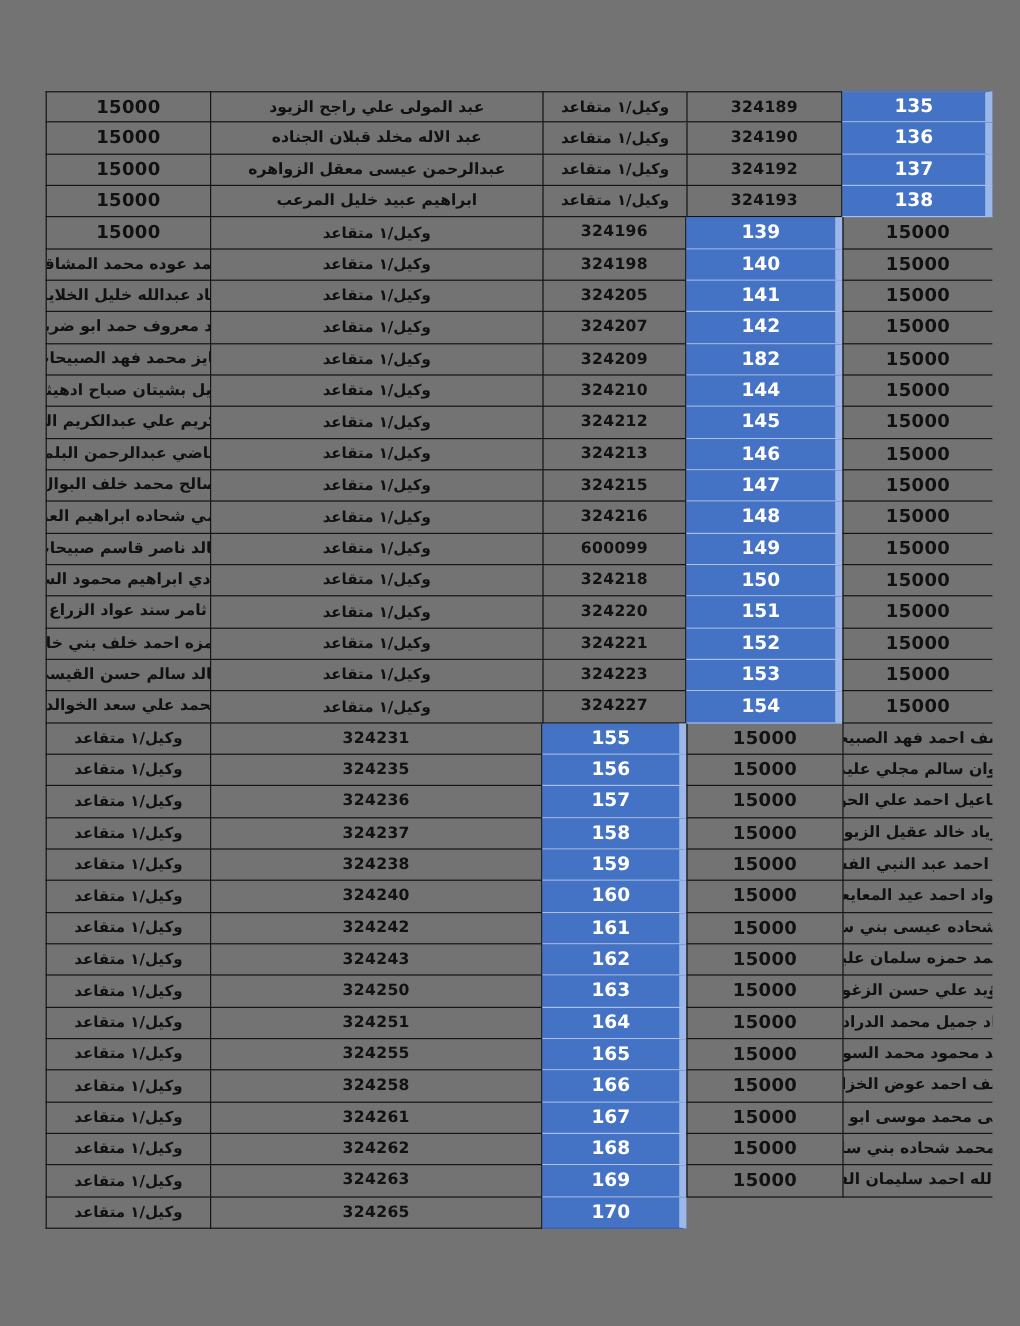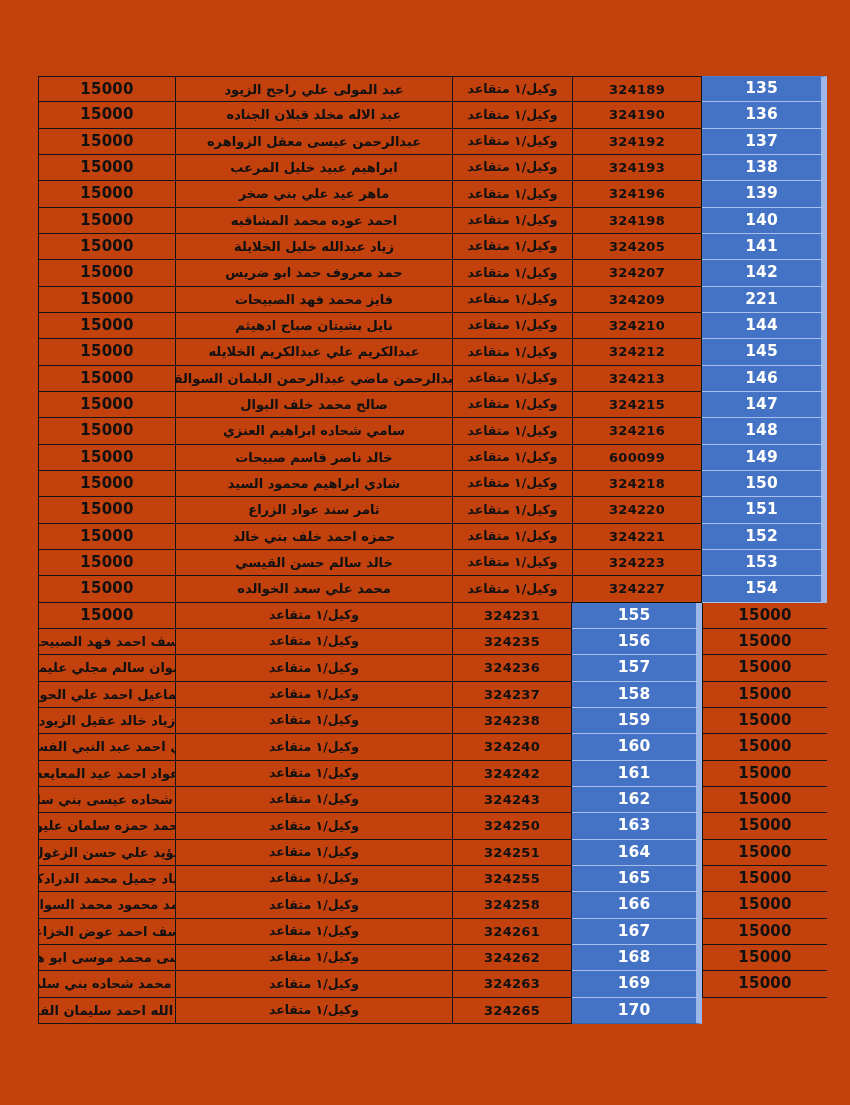--- a/index.html
+++ b/index.html
@@ -1,20 +1,20 @@
 <!DOCTYPE html>
 <html lang="ar"><head>
 <meta charset="utf-8">
 <style>
   * { margin:0; padding:0; box-sizing:border-box; }
   html,body { background:#e9e9e9; }
   .page {
     position:relative;
     width:850px; height:1105px;
-    background:#c2410c;
+    background:#737373;
     overflow:hidden;
     font-family:"DejaVu Sans", sans-serif;
     padding-left:47px;
   }
   .table-body {
     position:absolute;
     left:38px; top:76px;
     width:789px; height:948px;
     display:grid;
     grid-template-columns:137px 277px 120px 130px 125px;
@@ -67,21 +67,20 @@
       <div class="cell name">عبدالرحمن عيسى معقل الزواهره</div>
       <div class="cell rank">وكيل/١ متقاعد</div>
       <div class="cell id">324192</div>
       <div class="cell index">137</div>
       <div class="cell amount">15000</div>
       <div class="cell name">ابراهيم عبيد خليل المرعب</div>
       <div class="cell rank">وكيل/١ متقاعد</div>
       <div class="cell id">324193</div>
       <div class="cell index">138</div>
       <div class="cell amount">15000</div>
-      <div class="cell name">ماهر عيد علي بني صخر</div>
       <div class="cell rank">وكيل/١ متقاعد</div>
       <div class="cell id">324196</div>
       <div class="cell index">139</div>
       <div class="cell amount">15000</div>
       <div class="cell name">احمد عوده محمد المشاقبه</div>
       <div class="cell rank">وكيل/١ متقاعد</div>
       <div class="cell id">324198</div>
       <div class="cell index">140</div>
       <div class="cell amount">15000</div>
       <div class="cell name">زياد عبدالله خليل الخلايلة</div>
@@ -90,21 +89,21 @@
       <div class="cell index">141</div>
       <div class="cell amount">15000</div>
       <div class="cell name">حمد معروف حمد ابو ضريس</div>
       <div class="cell rank">وكيل/١ متقاعد</div>
       <div class="cell id">324207</div>
       <div class="cell index">142</div>
       <div class="cell amount">15000</div>
       <div class="cell name">فايز محمد فهد الصبيحات</div>
       <div class="cell rank">وكيل/١ متقاعد</div>
       <div class="cell id">324209</div>
-      <div class="cell index">221</div>
+      <div class="cell index">182</div>
       <div class="cell amount">15000</div>
       <div class="cell name">نايل بشيتان صباح ادهيثم</div>
       <div class="cell rank">وكيل/١ متقاعد</div>
       <div class="cell id">324210</div>
       <div class="cell index">144</div>
       <div class="cell amount">15000</div>
       <div class="cell name">عبدالكريم علي عبدالكريم الخلايله</div>
       <div class="cell rank">وكيل/١ متقاعد</div>
       <div class="cell id">324212</div>
       <div class="cell index">145</div>

